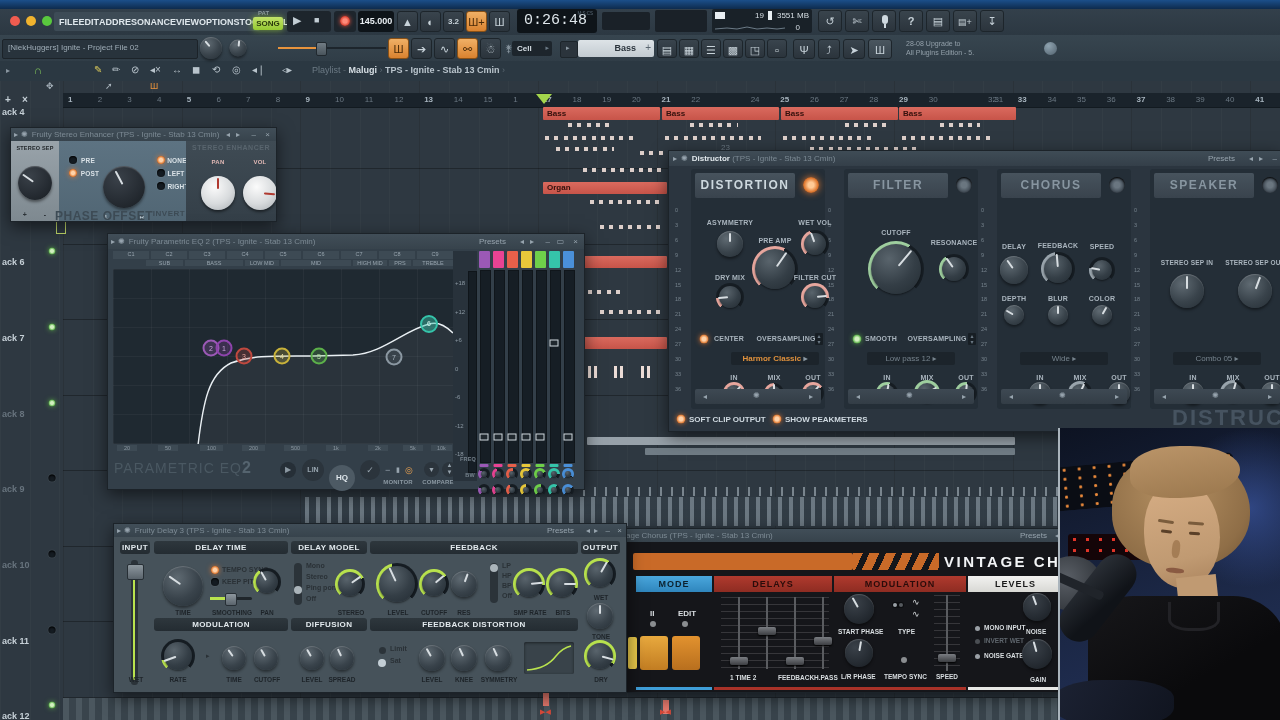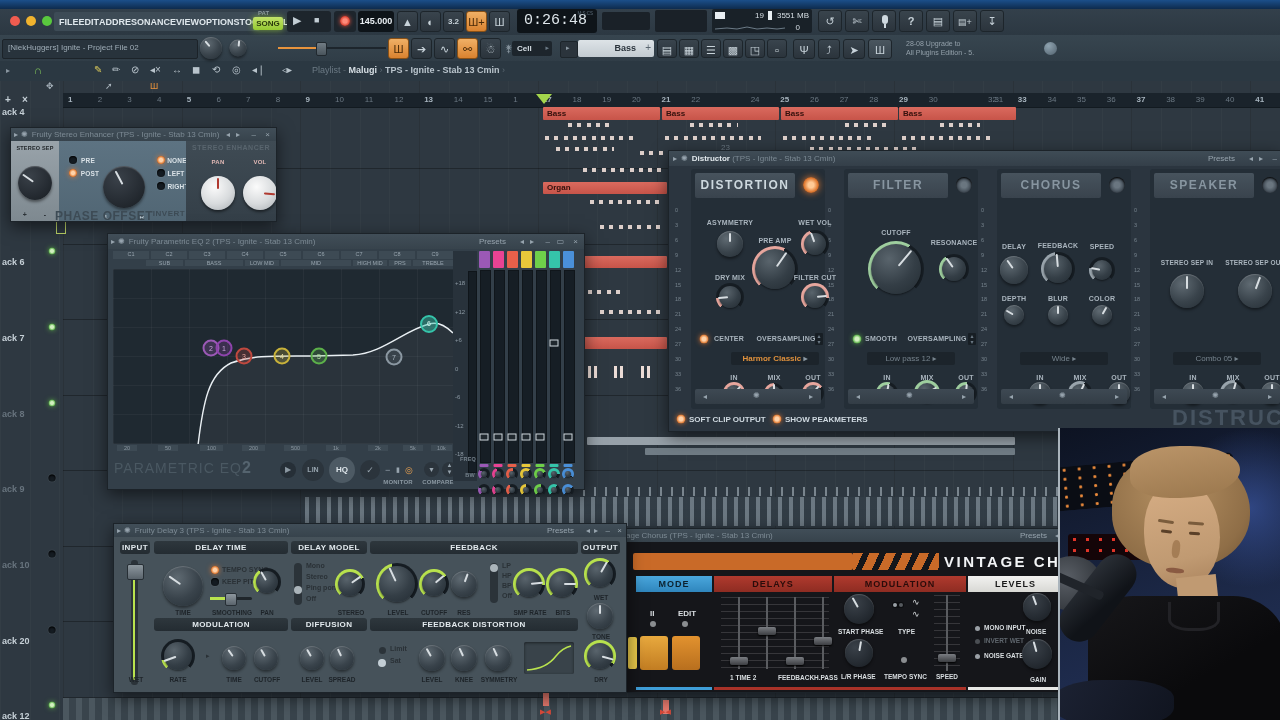--- a/index.html
+++ b/index.html
@@ -265,21 +265,21 @@
   <div class="a" style="left:63px;top:546px;width:1217px;height:1px;background:rgba(0,0,0,.3);"></div>
   <div class="a" style="left:63px;top:621px;width:1217px;height:1px;background:rgba(0,0,0,.3);"></div>
   <div class="a" style="left:63px;top:697px;width:1217px;height:1px;background:rgba(0,0,0,.3);"></div>
 
   <div class="tl" style="left:2px;top:107px;">ack 4</div>
   <div class="tl" style="left:2px;top:257px;">ack 6</div>
   <div class="tl" style="left:2px;top:333px;">ack 7</div>
   <div class="tl dim" style="left:2px;top:409px;">ack 8</div>
   <div class="tl dim" style="left:2px;top:484px;">ack 9</div>
   <div class="tl dim" style="left:2px;top:560px;">ack 10</div>
-  <div class="tl" style="left:2px;top:636px;">ack 20</div>
+  <div class="tl" style="left:2px;top:636px;">ack 11</div>
   <div class="tl" style="left:2px;top:711px;">ack 12</div>
   <div class="rd gn" style="left:52px;top:251px;width:7px;height:7px;"></div>
   <div class="rd gn" style="left:52px;top:327px;width:7px;height:7px;"></div>
   <div class="rd gn" style="left:52px;top:403px;width:7px;height:7px;"></div>
   <div class="rd" style="left:52px;top:478px;width:7px;height:7px;"></div>
   <div class="rd" style="left:52px;top:554px;width:7px;height:7px;"></div>
   <div class="rd" style="left:52px;top:630px;width:7px;height:7px;"></div>
   <div class="rd gn" style="left:52px;top:705px;width:7px;height:7px;"></div>
 
   <div class="clip" style="left:543px;top:107px;width:117px;">Bass</div>
@@ -429,21 +429,21 @@
       <span style="position:absolute;left:171px;font-size:5.5px;color:#8b98a2;background:#3d4a54;padding:0 7px;">500</span>
       <span style="position:absolute;left:213px;font-size:5.5px;color:#8b98a2;background:#3d4a54;padding:0 7px;">1k</span>
       <span style="position:absolute;left:255px;font-size:5.5px;color:#8b98a2;background:#3d4a54;padding:0 7px;">2k</span>
       <span style="position:absolute;left:290px;font-size:5.5px;color:#8b98a2;background:#3d4a54;padding:0 7px;">5k</span>
       <span style="position:absolute;left:318px;font-size:5.5px;color:#8b98a2;background:#3d4a54;padding:0 6px;">10k</span>
     </div>
 
     <span class="a" style="left:6px;top:225px;font-size:14px;letter-spacing:1px;color:#4a5862;font-weight:400;"><span>PARAMETRIC EQ</span><b style="font-size:16px;color:#55646f;">2</b></span>
     <div class="a" style="left:172px;top:228px;width:16px;height:16px;border-radius:50%;background:#262f37;color:#8b98a2;font-size:8px;text-align:center;line-height:16px;">▶</div>
     <div class="a" style="left:194px;top:225px;width:22px;height:22px;border-radius:50%;background:#2b343c;color:#97a4ae;font-size:7px;font-weight:700;text-align:center;line-height:22px;">LIN</div>
-    <div class="a" style="left:221px;top:223px;width:26px;height:26px;border-radius:50%;background:#4d5a64;color:#dfe7ec;font-size:8px;font-weight:700;text-align:center;line-height:26px;">HQ</div>
+    <div class="a" style="left:221px;top:231px;width:26px;height:26px;border-radius:50%;background:#4d5a64;color:#dfe7ec;font-size:8px;font-weight:700;text-align:center;line-height:26px;">HQ</div>
     <div class="a" style="left:252px;top:226px;width:20px;height:20px;border-radius:50%;background:#2b343c;color:#97a4ae;font-size:9px;text-align:center;line-height:20px;">✓</div>
     <span class="a" style="left:277px;top:231px;font-size:9px;color:#97a4ae;">−</span>
     <span class="a" style="left:288px;top:232px;font-size:7px;color:#97a4ae;">▮</span>
     <span class="a" style="left:297px;top:231px;font-size:9px;color:#e8a050;">◎</span>
     <span class="l" style="left:290px;top:245px;font-size:6px;color:#8b98a2;">MONITOR</span>
     <div class="a" style="left:316px;top:228px;width:15px;height:15px;border-radius:50%;background:#2b343c;color:#97a4ae;font-size:7px;text-align:center;line-height:15px;">▼</div>
     <div class="a" style="left:334px;top:228px;width:15px;height:15px;border-radius:50%;background:#2b343c;color:#97a4ae;font-size:6px;text-align:center;line-height:7px;">▲<br>▼</div>
     <span class="l" style="left:330px;top:245px;font-size:6px;color:#8b98a2;">COMPARE</span>
 
     <div class="a" style="left:345px;top:17px;width:24px;height:230px;background:#28323b;">

